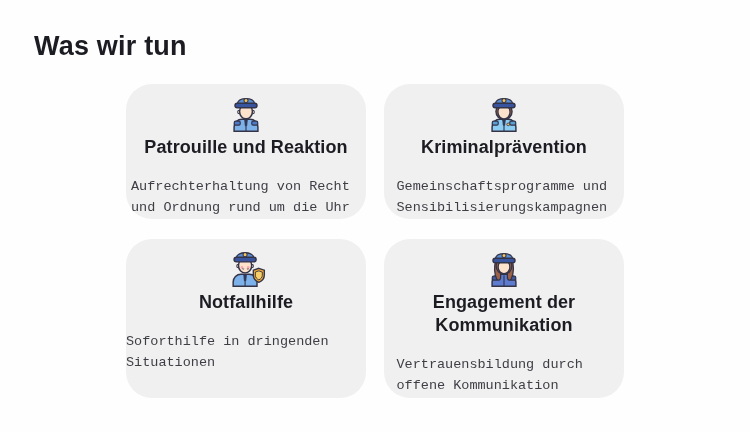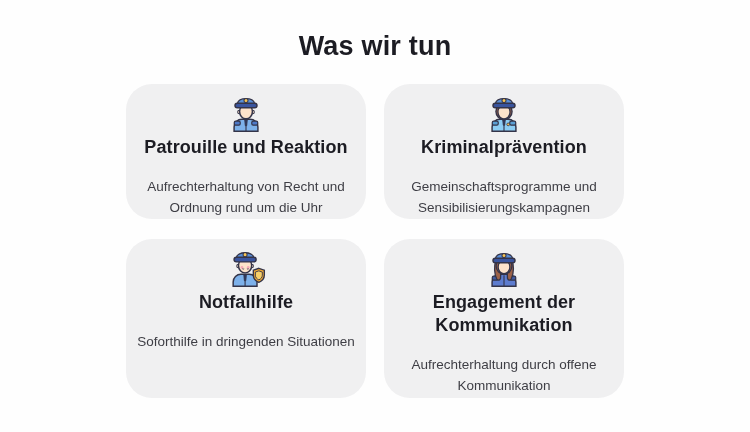--- a/index.html
+++ b/index.html
@@ -10,26 +10,27 @@
   }
   *{margin:0;padding:0;box-sizing:border-box;}
   html,body{width:750px;height:432px;overflow:hidden;}
   body{
     background:var(--bg);
     font-family:"Liberation Sans","DejaVu Sans",sans-serif;
   }
   .page{width:750px;height:432px;position:relative;}
   .heading{
     margin-top:30px;
-    text-align:center;
+    text-align:left;
     font-size:27px;
     line-height:32px;
     font-weight:700;
     color:var(--title);
     letter-spacing:.2px;
+    padding-left:34px;
   }
   .grid{
     width:498px;
     margin:22px auto 1px;
     display:grid;
     grid-template-columns:240px 240px;
     grid-template-rows:135px 159px;
     column-gap:18px;
     row-gap:20px;
   }
@@ -49,21 +50,21 @@
     line-height:23px;
     color:var(--title);
     text-align:center;
     letter-spacing:.1px;
   }
   .card-desc{
     margin-top:17px;
     font-size:13.5px;
     line-height:21px;
     color:var(--text);
-    text-align:center;
+    font-family:Liberation Mono, monospace;
   }
   .w230{max-width:230px}
   .w215{max-width:215px}
   .w180{max-width:180px}
 </style>
 </head>
 <body>
 
 <div class="page">
 
@@ -136,17 +137,17 @@
         <rect x="30.3" y="35" width="6.5" height="4.5" rx="1.5" fill="#3f5aa0" stroke="#343449" stroke-width="1.3"></rect>
         <path d="M15.2 17 q-3.4 12 1 21.5 q2.6 2.2 4 -1 l.6 -14 Z" fill="#9c6248" stroke="#343449" stroke-width="1.4"></path>
         <path d="M32.8 17 q3.4 12 -1 21.5 q-2.6 2.2 -4 -1 l-.6 -14 Z" fill="#9c6248" stroke="#343449" stroke-width="1.4"></path>
         <ellipse cx="24" cy="24" rx="8.6" ry="9" fill="#9c6248" stroke="#343449" stroke-width="1.4"></ellipse>
         <ellipse cx="24" cy="25" rx="6.4" ry="7.4" fill="#fde3cb" stroke="#343449" stroke-width="1.4"></ellipse>
         <path d="M14.5 16.5 C15 8.5 33 8.5 33.5 16.5 Z" fill="#5a8fd8" stroke="#343449" stroke-width="1.6"></path>
         <rect x="12" y="15.5" width="24" height="5" rx="2.5" fill="#39549e" stroke="#343449" stroke-width="1.6"></rect>
         <circle cx="24" cy="12.6" r="2.2" fill="#f6c453" stroke="#343449" stroke-width="1.1"></circle>
       </svg>
       <div class="card-title w180">Engagement der Kommunikation</div>
-      <div class="card-desc w215">Aufrechterhaltung durch offene Kommunikation</div>
+      <div class="card-desc w215">Vertrauensbildung durch offene Kommunikation</div>
     </div>
 
   </div>
 </div>
 
 </body></html>

